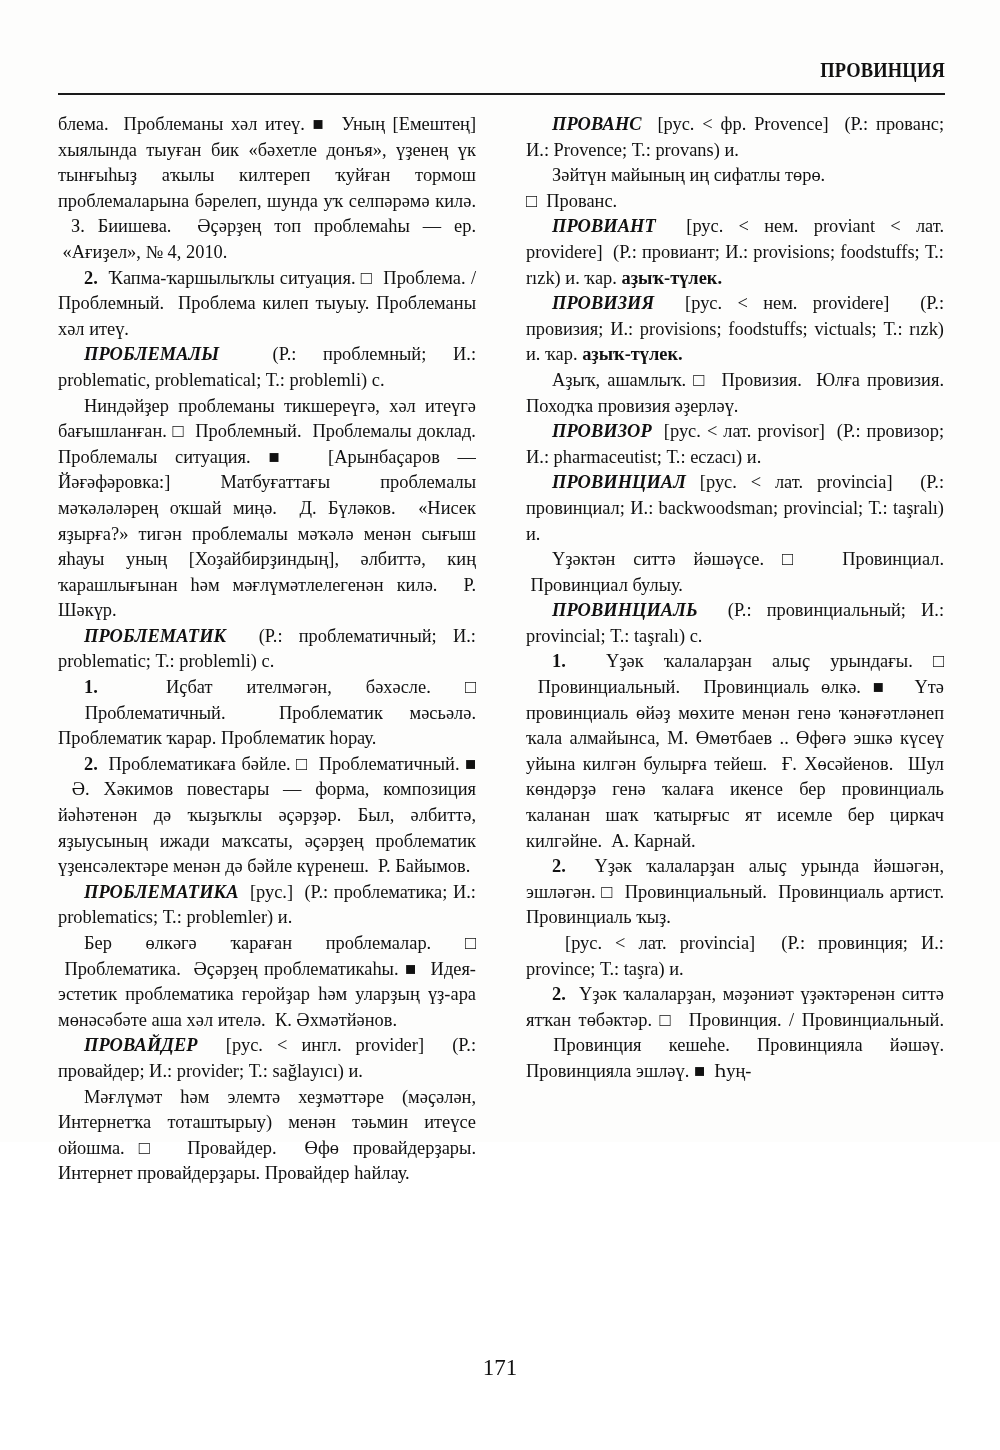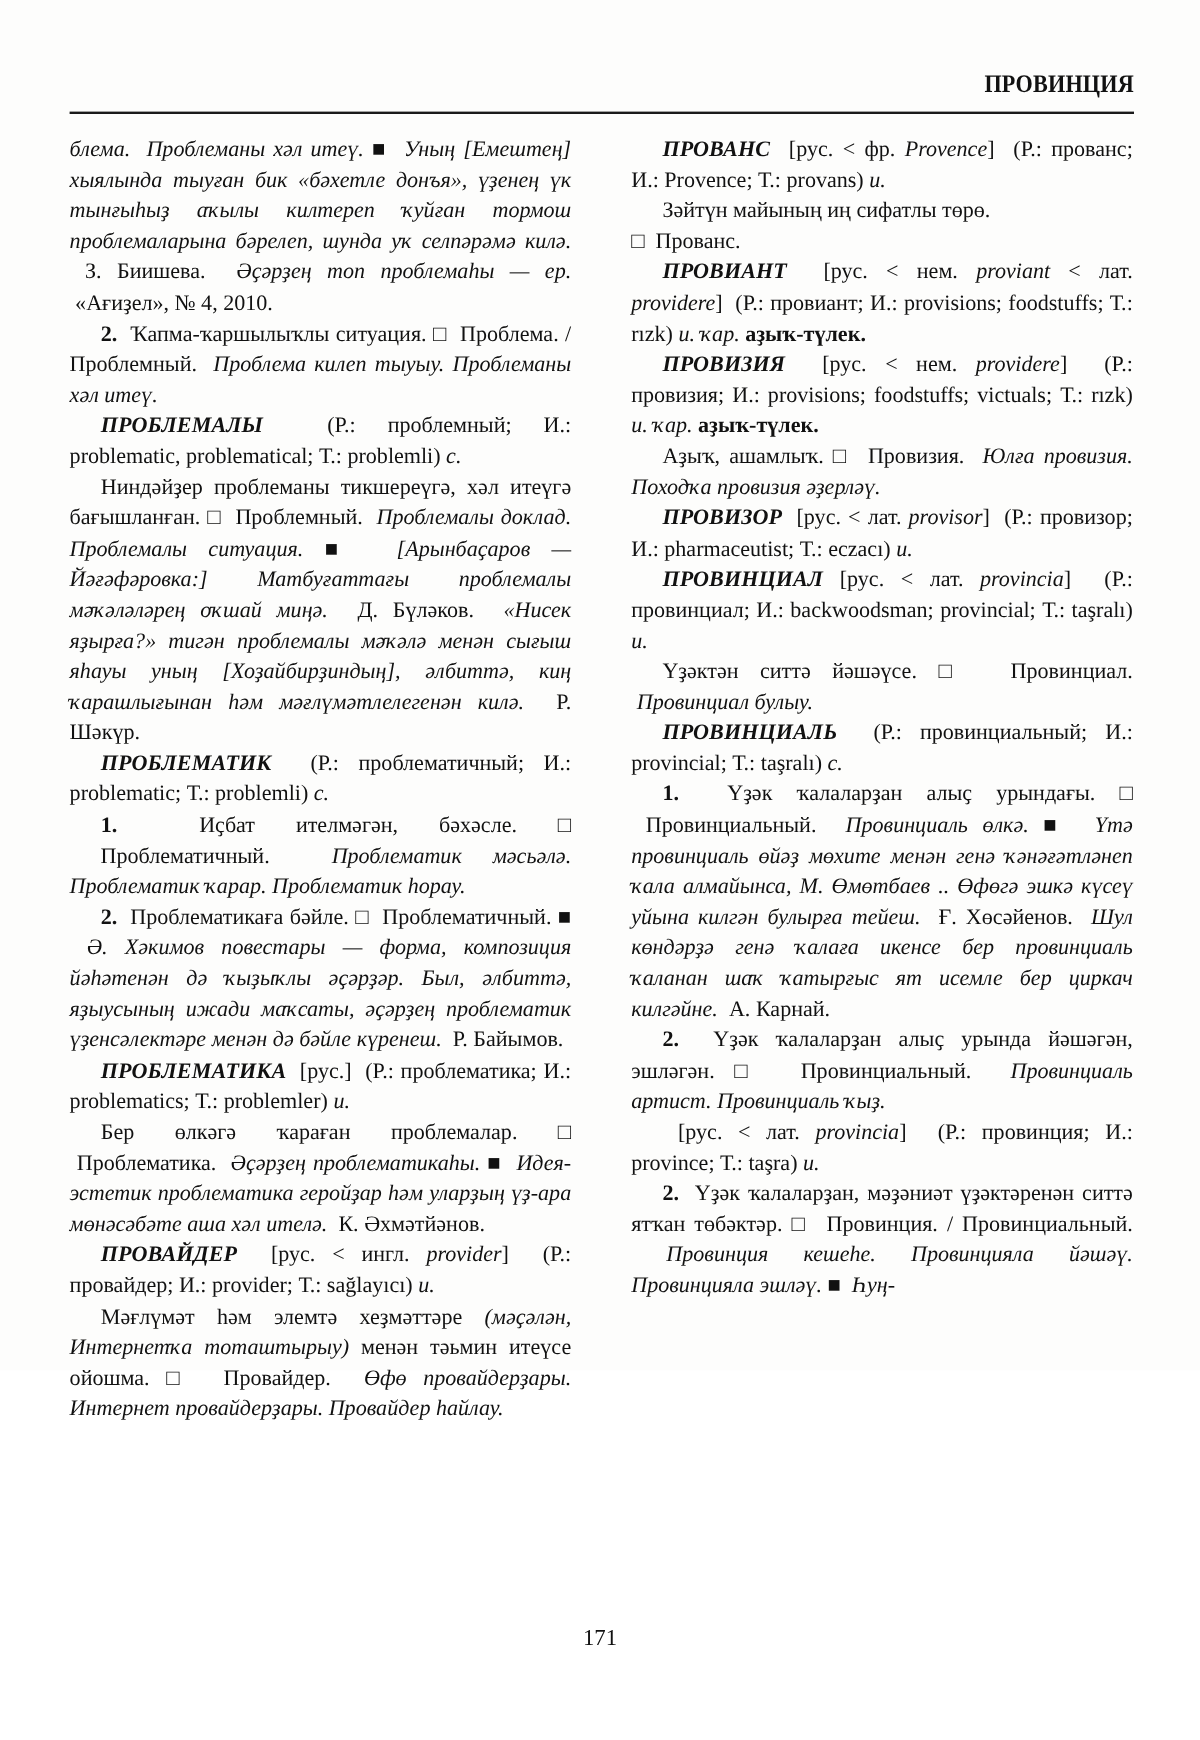--- a/index.html
+++ b/index.html
@@ -70,21 +70,20 @@
   .col p.cont {
     text-indent: 0;
   }
   
   .hw {               
     font-weight: bold;
     letter-spacing: 0.1px;
     font-style: italic;
   }
   .it {               
-    font-style: italic;
   }
   .bi {               
     font-weight: bold;
   }
   .num {              
     font-weight: bold;
   }
   .sq-filled::before {
     content: "\25A0";
     font-style: normal;
@@ -95,21 +94,21 @@
     font-style: normal;
     font-weight: normal;
   }
   
   .folio {
     position: absolute;
     left: 0;
     top: 1355px;
     width: 1000px;
     text-align: center;
-    font-size: 19px;
+    font-size: 23px;
   }
   
   .col p:last-child { text-align: justify; }
 </style>
 </head>
 <body>
 
 <div class="page">
 
   <div class="runhead">ПРОВИНЦИЯ</div>

